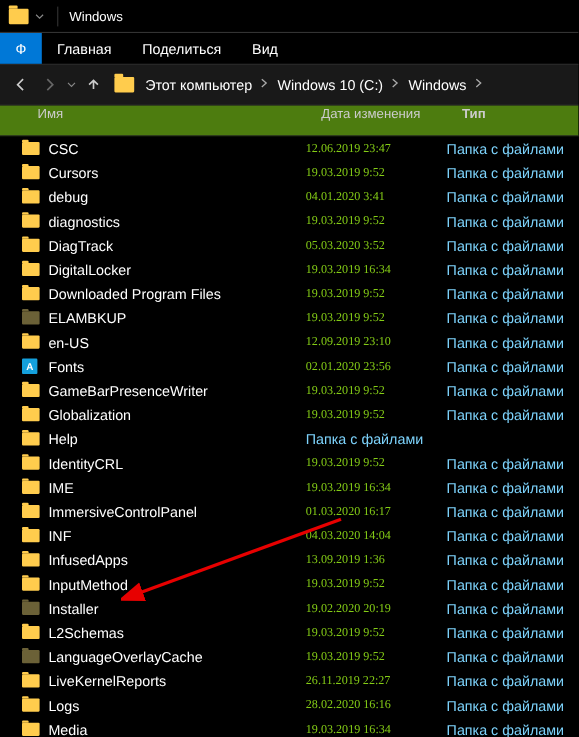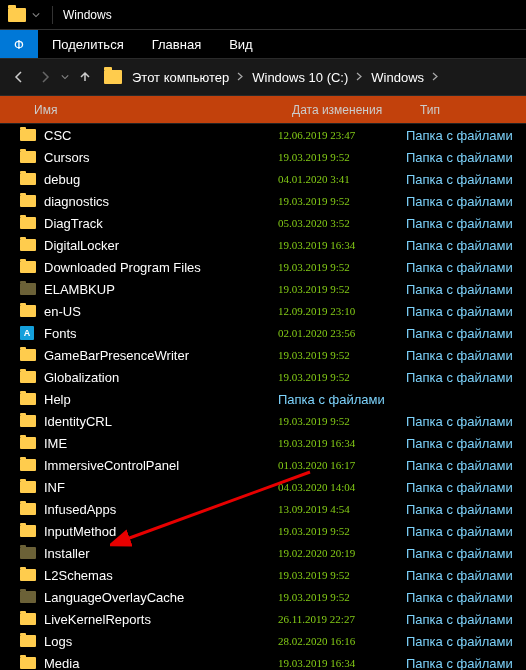--- a/index.html
+++ b/index.html
@@ -65,29 +65,29 @@
     width: 18px; height: 14px; background: #ffcc4d;
     border-radius: 1px; position: relative; margin-right: 10px;
   }
   .addr-folder::before {
     content: ""; position: absolute; top: -3px; left: 0;
     width: 8px; height: 3px; background: #ffcc4d; border-radius: 1px 1px 0 0;
   }
   .crumb { color: #fff; font-size: 13px; cursor: pointer; }
   .crumb-sep { color: #aaa; margin: 0 8px; font-size: 11px; }
   .headers {
-    display: flex; height: 28px; align-items: center;
+    display: flex; height: 28px; 
     color: #ccc; font-size: 12px;
-    background: #c2410c;
+    background: #4d7c0f;
     border-bottom: 1px solid #222;
     padding-left: 34px;
   }
   .h-name { width: 258px; }
   .h-date { width: 128px; }
-  .h-type { flex: 1; }
+  .h-type { flex: 1; font-weight: bold; }
   .rows { background: #000; }
   .row {
     display: flex; align-items: center;
     height: 22px; padding-left: 20px;
     color: #fff;
   }
   .ficon {
     width: 16px; height: 12px; border-radius: 1px;
     position: relative; margin-right: 8px; flex-shrink: 0;
   }
@@ -125,22 +125,22 @@
         <path d="M1 3 L5 7 L9 3" stroke="#888" stroke-width="1.3" fill="none"></path>
       </svg>
   </div>
   <div class="qat-sep"></div>
   <span class="title-text">Windows</span>
 </div>
 
 <div class="ribbon">
   <div class="file-tab">Ф</div>
   <div id="ribbon-tabs" style="display: flex;">
+      <div class="ribbon-tab">Главная</div>
       <div class="ribbon-tab">Поделиться</div>
-      <div class="ribbon-tab">Главная</div>
       <div class="ribbon-tab">Вид</div>
     </div>
 </div>
 
 <div class="navbar">
   <div class="nav-btn">
     <svg width="14" height="14" viewBox="0 0 14 14">
         <path d="M9 2 L4 7 L9 12" stroke="#ccc" stroke-width="1.5" fill="none"></path>
       </svg>
   </div>
@@ -282,21 +282,21 @@
     </div>
     <div class="row">
       <div class="ficon ic-yellow"></div>
       <div class="c-name">INF</div>
       <div class="c-date">04.03.2020 14:04</div>
       <div class="c-type">Папка с файлами</div>
     </div>
     <div class="row">
       <div class="ficon ic-yellow"></div>
       <div class="c-name">InfusedApps</div>
-      <div class="c-date">13.09.2019 4:54</div>
+      <div class="c-date">13.09.2019 1:36</div>
       <div class="c-type">Папка с файлами</div>
     </div>
     <div class="row">
       <div class="ficon ic-yellow"></div>
       <div class="c-name">InputMethod</div>
       <div class="c-date">19.03.2019 9:52</div>
       <div class="c-type">Папка с файлами</div>
     </div>
     <div class="row">
       <div class="ficon ic-dark"></div>

